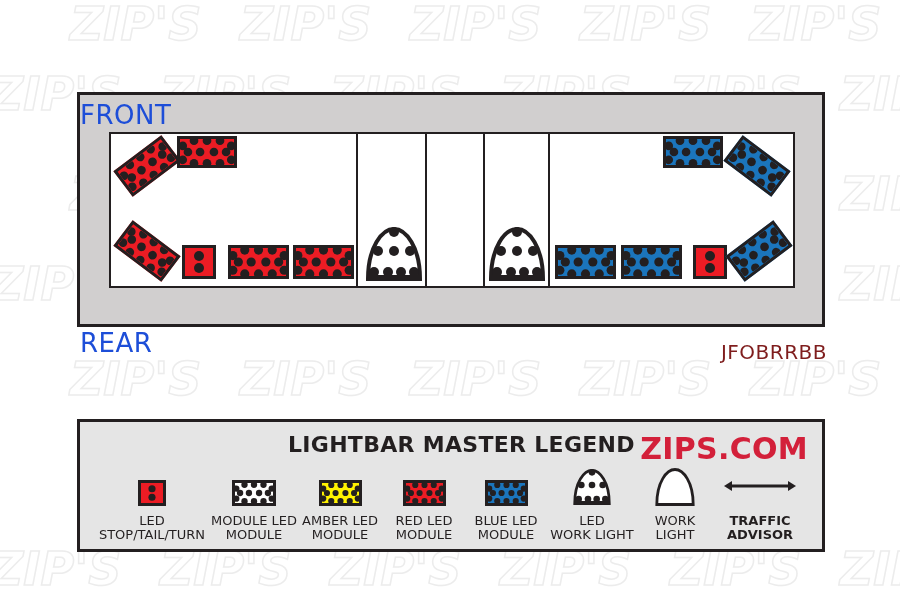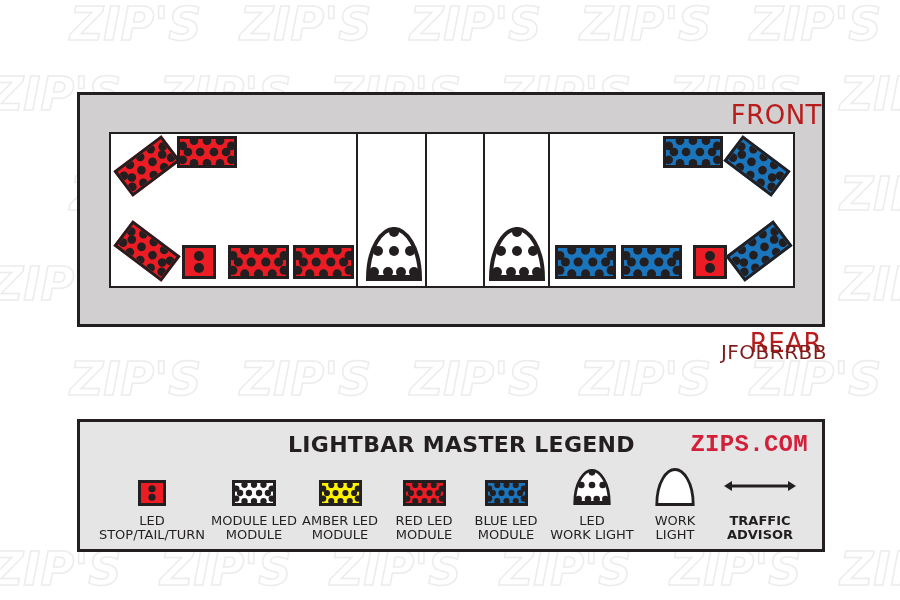--- a/index.html
+++ b/index.html
@@ -5,36 +5,36 @@
   html, body { margin:0; padding:0; }
   body {
     width:900px; height:600px; position:relative; overflow:hidden;
     background:#ffffff;
     font-family:"DejaVu Sans", "Liberation Sans", sans-serif;
   }
   .wm { position:absolute; left:0; top:0; width:900px; height:600px; pointer-events:none; }
   .wm text { font-family:"DejaVu Sans", sans-serif; font-weight:bold; font-style:italic; font-size:46px; fill:none; stroke:#ececec; stroke-width:1.5; }
 
   .diagram { position:absolute; left:77px; top:92px; width:748px; height:235px; background:#d1cfcf; border:3px solid #231f20; box-sizing:border-box; }
-  .front-label, .rear-label { position:absolute; left:0; width:100%; text-align:right; font-size:26px; color:#b91c1c; letter-spacing:0.5px; }
+  .front-label, .rear-label { position:absolute; left:0; width:100%; text-align:left; font-size:26px; color:#1d4ed8; letter-spacing:0.5px; }
   .front-label { top:5px; }
   .rear-label { top:193px;margin-top:40px; }
   .bar { position:absolute; left:29px; top:37px; width:686px; height:156px; background:#ffffff; border:2px solid #231f20; box-sizing:border-box; }
   .divider { position:absolute; top:0; width:2px; height:100%; background:#231f20; }
 
   .module { position:absolute; box-sizing:border-box; border:3px solid #231f20; }
   .module svg, .stt svg, .work svg { display:block; width:100%; height:100%; }
   .stt { position:absolute; box-sizing:border-box; border:3px solid #231f20; background:#ec1c24; }
   .work { position:absolute; }
 
   .model { position:absolute; right:73px; top:340px; font-size:20px; color:#7f1d1d; letter-spacing:0.5px; }
 
   .legend { position:absolute; left:77px; top:419px; width:748px; height:133px; background:#e5e5e5; border:3px solid #231f20; box-sizing:border-box; }
   .legend-title { position:absolute; left:208px; top:10px; font-size:22px; font-weight:bold; color:#231f20; letter-spacing:0.3px; }
-  .legend-brand { position:absolute; right:14px; top:9px; font-size:24px; font-weight:bold; color:#d3203a; letter-spacing:0.3px;font-family:Liberation Mono, monospace; }
+  .legend-brand { position:absolute; right:14px; top:9px; font-size:30px; font-weight:bold; color:#d3203a; letter-spacing:0.3px; }
   .legend-item { position:absolute; top:44px; width:120px; text-align:center; }
   .legend-icon { position:relative; margin:0 auto; }
   .legend-label { position:absolute; left:0; width:100%; top:48px; font-size:13px; line-height:14px; color:#231f20; }
   .legend-label span { display:block; }
 </style>
 </head>
 <body>
 
 <svg width="0" height="0" style="position:absolute">
   <defs>

